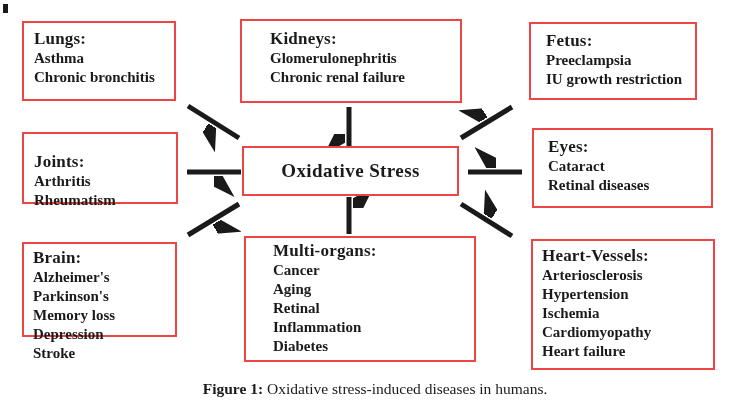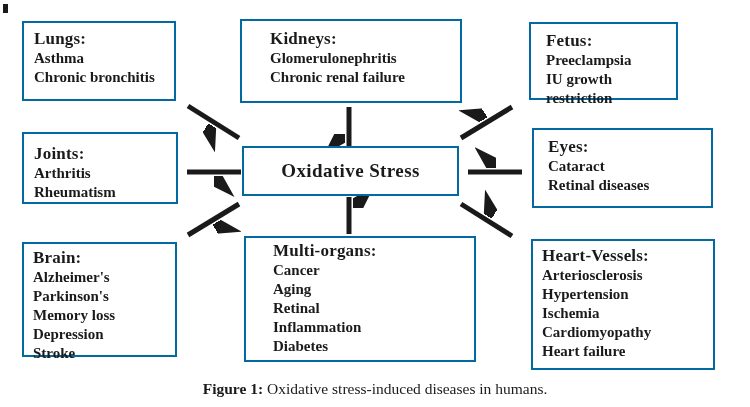--- a/index.html
+++ b/index.html
@@ -27,41 +27,41 @@
   .arrow-layer {
     position: absolute;
     left: 0;
     top: 0;
     width: 750px;
     height: 407px;
     pointer-events: none;
   }
   .dbox {
     position: absolute;
-    border: 2px solid #0369a1;
+    border: 2px solid #ef4444;
     background: #ffffff;
     box-sizing: border-box;
   }
   .dbox .box-title {
     font-weight: bold;
     font-size: 17px;
     line-height: 21px;
     letter-spacing: 0.2px;
   }
   .dbox .box-item {
     font-size: 15px;
     line-height: 19px;
     font-weight: bold;
   }
   .box-lungs   { left: 22px;  top: 21px;  width: 154px; height: 80px;  padding: 5px 6px 0 10px; }
   .box-kidneys { left: 240px; top: 19px;  width: 222px; height: 84px;  padding: 7px 6px 0 28px; }
-  .box-fetus   { left: 529px; top: 22px;  width: 149px; height: 78px;  padding: 6px 6px 0 15px; }
-  .box-joints  { left: 22px;  top: 132px; width: 156px; height: 72px;  padding: 9px 6px 0 10px; }
+  .box-fetus   { left: 529px; top: 22px;  width: 168px; height: 78px;  padding: 6px 6px 0 15px; }
+  .box-joints  { left: 22px;  top: 132px; width: 156px; height: 72px;  padding: 17px 6px 0 10px; }
   .box-eyes    { left: 532px; top: 128px; width: 181px; height: 80px;  padding: 6px 6px 0 14px; }
-  .box-brain   { left: 22px;  top: 242px; width: 155px; height: 115px; padding: 3px 6px 0 9px; }
+  .box-brain   { left: 22px;  top: 242px; width: 155px; height: 95px; padding: 3px 6px 0 9px; }
   .box-multi   { left: 244px; top: 236px; width: 232px; height: 126px; padding: 2px 6px 0 27px; }
   .box-heart   { left: 531px; top: 239px; width: 184px; height: 131px; padding: 4px 24px 0 9px; }
   .box-center {
     left: 242px;
     top: 146px;
     width: 217px;
     height: 50px;
     display: flex;
     align-items: center;
     justify-content: center;

